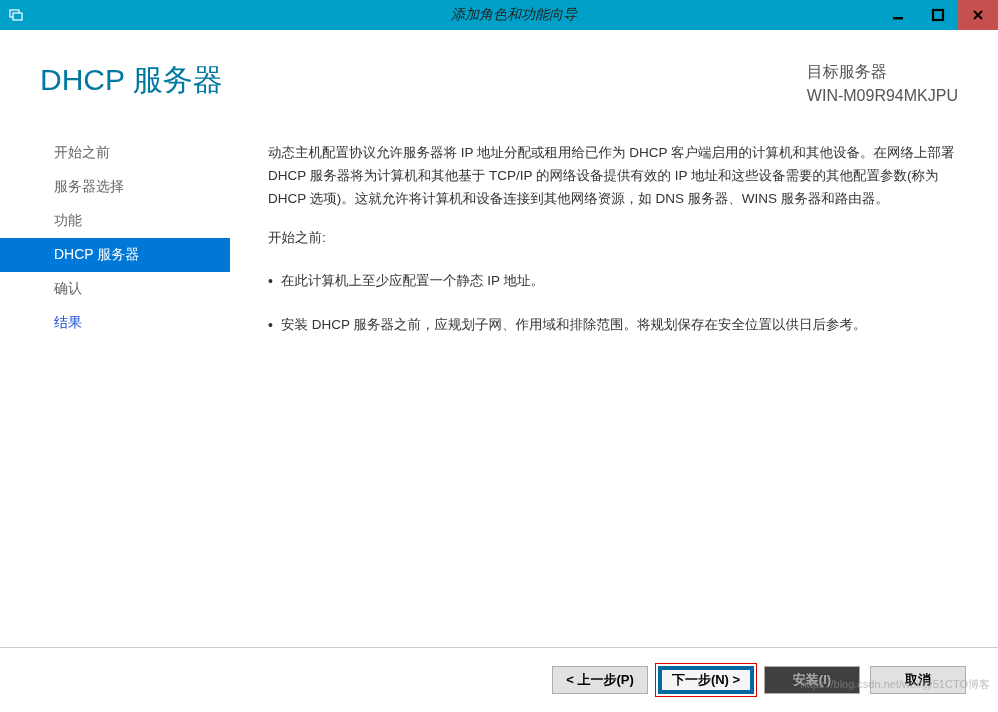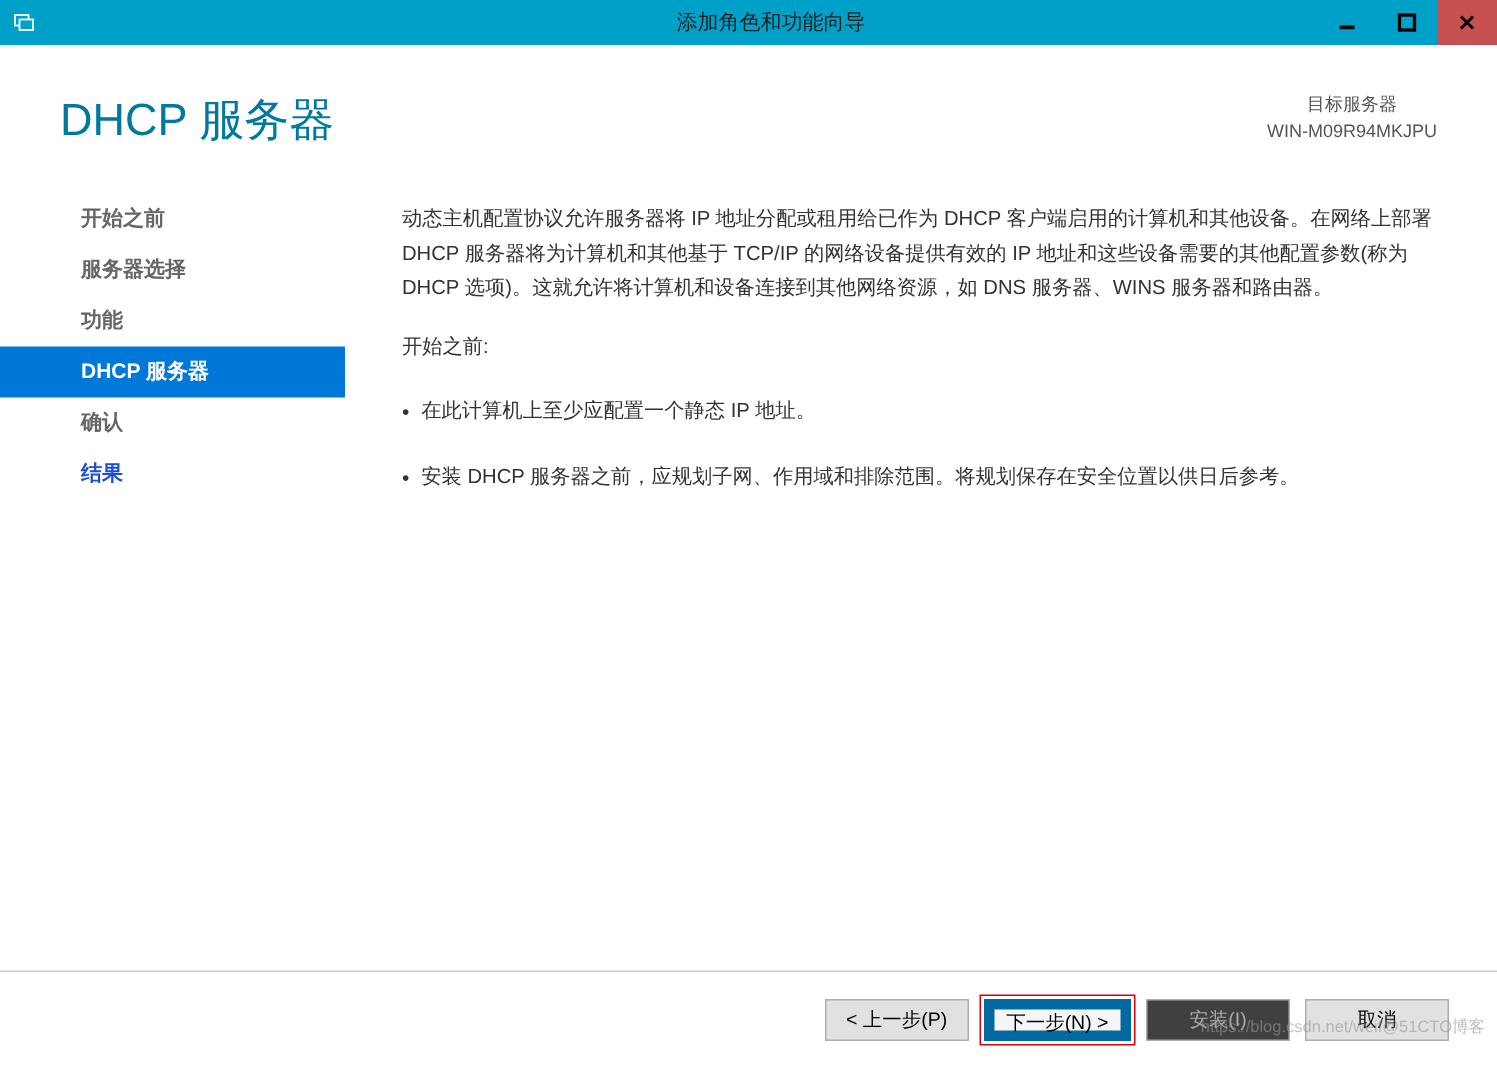--- a/index.html
+++ b/index.html
@@ -1,42 +1,42 @@
 <!DOCTYPE html>
 <html><head>
   <meta charset="utf-8">
   <style>
     * { margin: 0; padding: 0; box-sizing: border-box; font-family: "Microsoft YaHei", "Segoe UI", sans-serif; }
     body { background: #fff; width: 998px; height: 712px; overflow: hidden; position: relative; }
-    .titlebar { background: #00a1c9; height: 30px; display: flex; align-items: center; padding: 0 0 0 8px; position: relative; }
+    .titlebar { background: #00a1c9; height: 30px; display: flex; align-items: center; padding: 0 0 0 8px; position: relative; font-style: italic; }
     .titlebar .icon { width: 16px; height: 16px; display: flex; align-items: center; justify-content: center; margin-right: 6px; }
     .titlebar .title { flex: 1; text-align: center; font-size: 14px; color: #222; }
     .title-controls { position: absolute; right: 0; top: 0; display: flex; height: 30px; }
     .title-btn { width: 40px; height: 30px; display: flex; align-items: center; justify-content: center; font-size: 16px; color: #000; cursor: pointer; }
     .title-btn.minimize { font-weight: bold; font-size: 20px; }
     .title-btn.maximize { }
     .title-btn.close { background: #c65050; color: #000; }
     .header { padding: 30px 40px 18px 40px; display: flex; justify-content: space-between; align-items: flex-start; }
     .page-title { font-size: 30px; font-weight: 300; color: #0078a0; }
-    .target-info { text-align: center; font-size: 12px; color: #555; line-height: 1.5; }
+    .target-info { text-align: left; font-size: 16px; color: #555; line-height: 1.5; }
     .main { display: flex; height: 525px; }
-    .sidebar { width: 230px; padding: 10px 0 0 0; font-weight: bold; }
+    .sidebar { width: 230px; padding: 10px 0 0 0; }
     .sidebar-item { padding: 8px 20px 8px 54px; font-size: 14px; color: #666; cursor: pointer; }
     .sidebar-item.active { background: #0078d7; color: #fff; }
     .sidebar-item.disabled { color: #1d4ed8; }
     .content { flex: 1; padding: 16px 40px 0 38px; color: #333; font-size: 13.5px; line-height: 1.7; }
     .desc { margin-bottom: 16px; }
     .notice-title { margin-bottom: 12px; }
     .notice-list { list-style: none; padding: 0; }
     .notice-list li { display: flex; align-items: flex-start; margin-bottom: 10px; padding-left: 16px; margin-top: 20px; }
     .notice-list li::before { content: "•"; color: #333; margin-right: 8px; font-size: 14px; margin-left: -16px; }
     .footer { position: absolute; bottom: 0; left: 0; right: 0; border-top: 1px solid #ccc; padding: 18px 32px; display: flex; justify-content: flex-end; gap: 10px; background: #fff; }
-    .footer button { min-width: 96px; height: 28px; font-size: 13px; border: 1px solid #adadad; background: #e1e1e1; cursor: pointer; padding: 0 8px; }
+    .footer button { min-width: 96px; height: 28px; font-size: 13px; border: 1px solid #adadad; background: #e1e1e1; cursor: pointer; padding: 0 8px; font-weight: bold; }
     .footer button:disabled { color: #aaa; background: #404040; cursor: default; }
-    .footer button.highlighted { border: 7px solid #0369a1; background: #f5f5f5; outline: 1px solid #d00; outline-offset: 2px; }
+    .footer button.highlighted { border: 4px solid #0369a1; background: #f5f5f5; outline: 1px solid #d00; outline-offset: 2px; }
     .watermark { position: absolute; right: 8px; bottom: 20px; font-size: 11px; color: rgba(150,150,150,0.6); pointer-events: none; }
   </style>
 </head>
 <body>
 
 <div class="titlebar">
   <span class="icon">
     <svg width="16" height="16" viewBox="0 0 16 16">
         <rect x="2" y="3" width="9" height="7" fill="none" stroke="#fff" stroke-width="1.2"></rect>
         <rect x="5" y="6" width="9" height="7" fill="#00a1c9" stroke="#fff" stroke-width="1.2"></rect>

